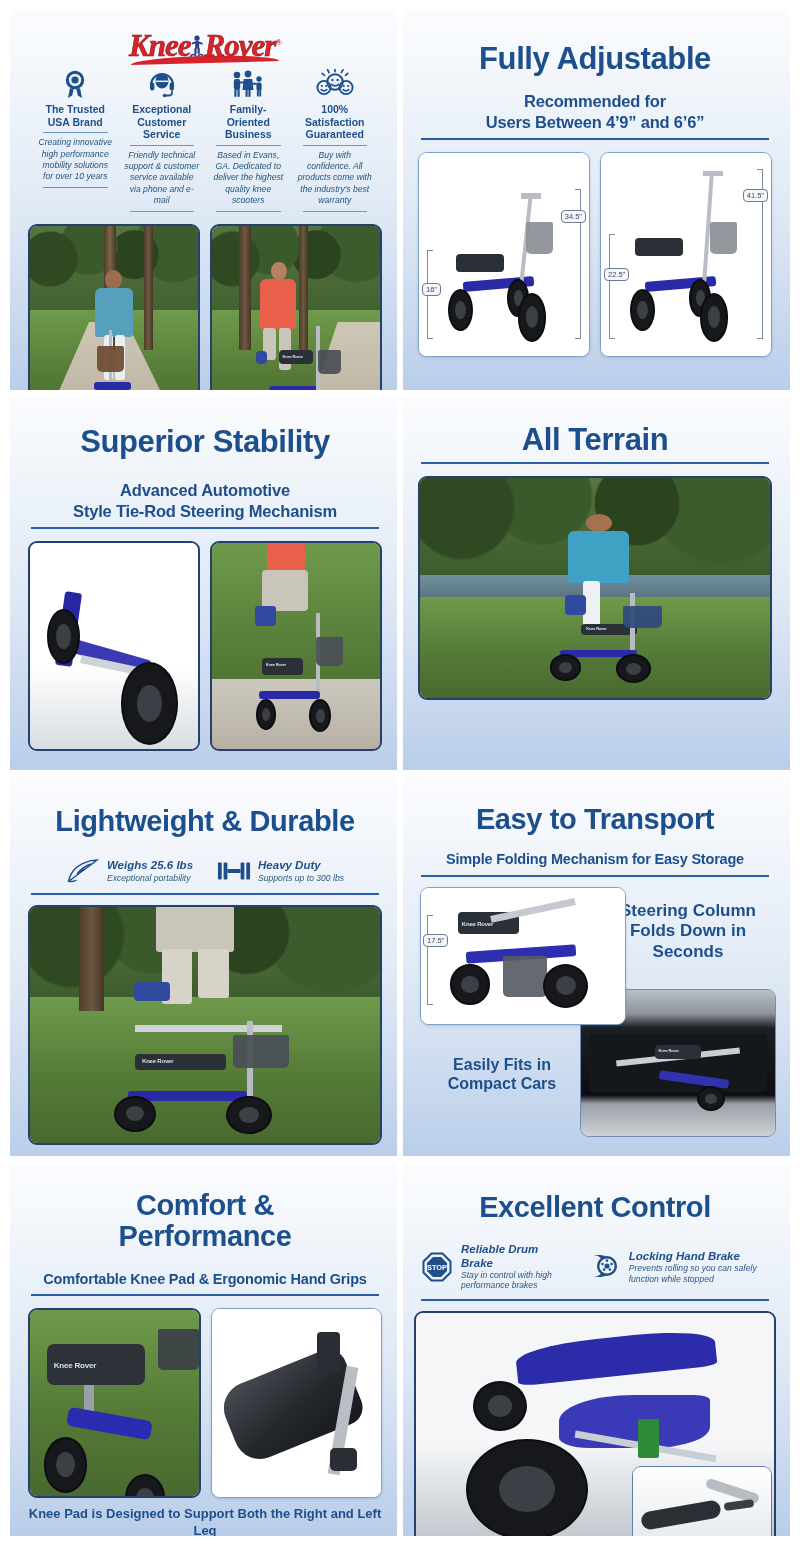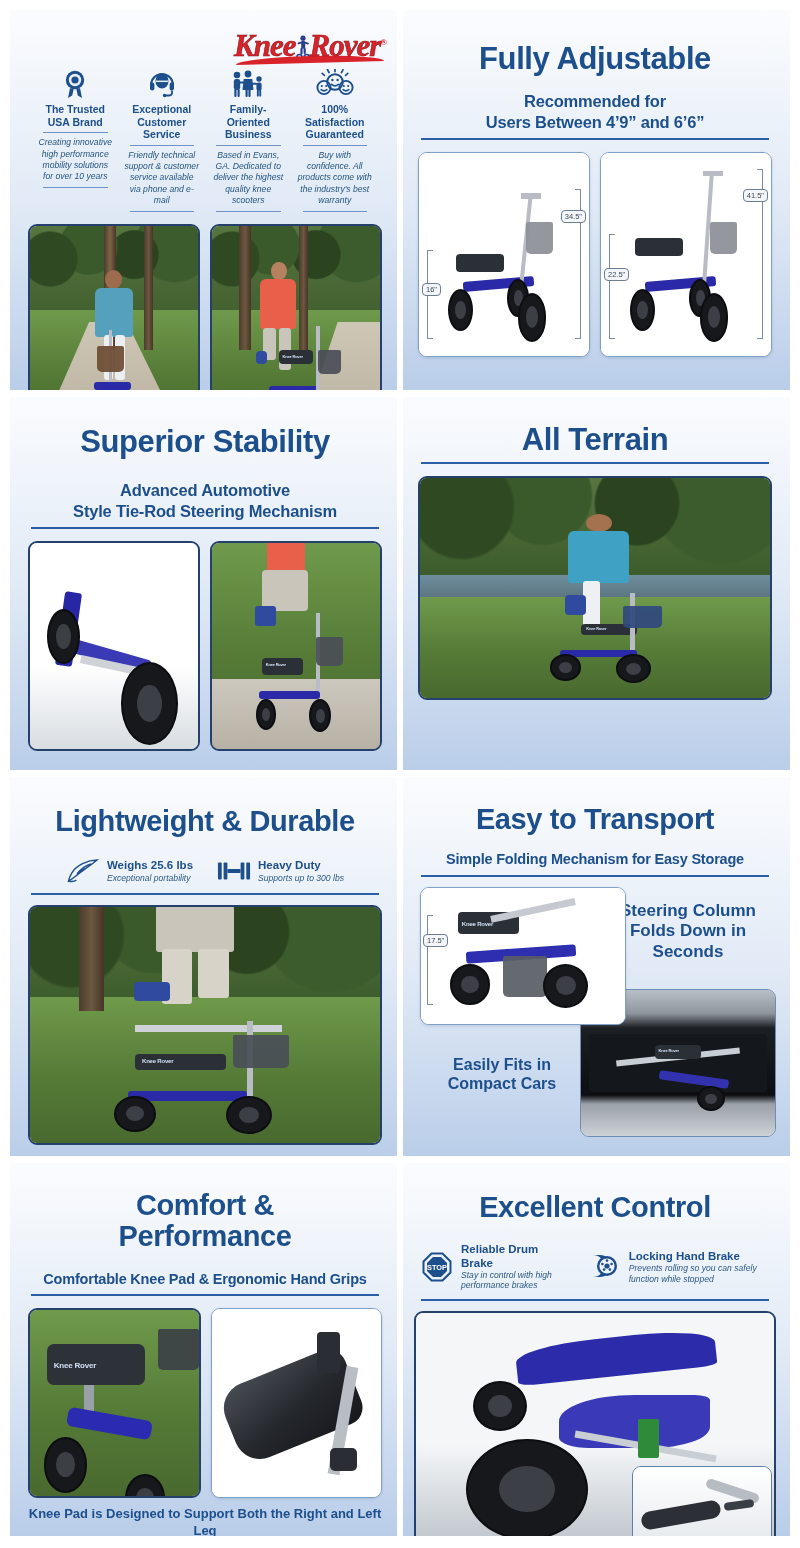--- a/index.html
+++ b/index.html
@@ -73,21 +73,21 @@
   }
   .caption {
     color: #1d4f8c;
     font-weight: bold;
     font-size: 13px;
     text-align: center;
     line-height: 1.25;
   }
 
   
-  .logo-wrap { text-align: right; padding-top: 14px; }
+  .logo-wrap { text-align: center; padding-top: 14px; }
   .logo {
     display: inline-block;
     position: relative;
     font-family: "Liberation Serif", serif;
     font-weight: bold;
     font-style: italic;
     font-size: 31px;
     color: #d8232a;
     letter-spacing: -1px;
     line-height: 1;
@@ -209,21 +209,21 @@
   .bracket.v { border-right: none; width: 6px; }
   .bracket.vr { border-left: none; width: 6px; }
 
   
   .feats {
     display: flex; justify-content: center; gap: 24px;
     padding: 6px 6px 0 6px;
   }
   .feat { display: flex; align-items: center; gap: 7px; }
   .feat-txt .t {
-    color: #1d4f8c; font-weight: bold; font-size: 11.5px; line-height: 1.15;
+    color: #1d4f8c; font-weight: bold; font-size: 11.5px; line-height: 1.15; font-style: italic;
   }
   .feat-txt .d {
     color: #2b5884; font-style: italic; font-size: 8.6px; line-height: 1.25;
   }
   .feat-icon { width: 34px; height: 28px; flex: 0 0 34px;
                display: flex; align-items: center; justify-content: center; }
 
   .side-text {
     color: #1d4f8c; font-weight: bold; font-size: 17px;
     text-align: center; line-height: 1.2;

